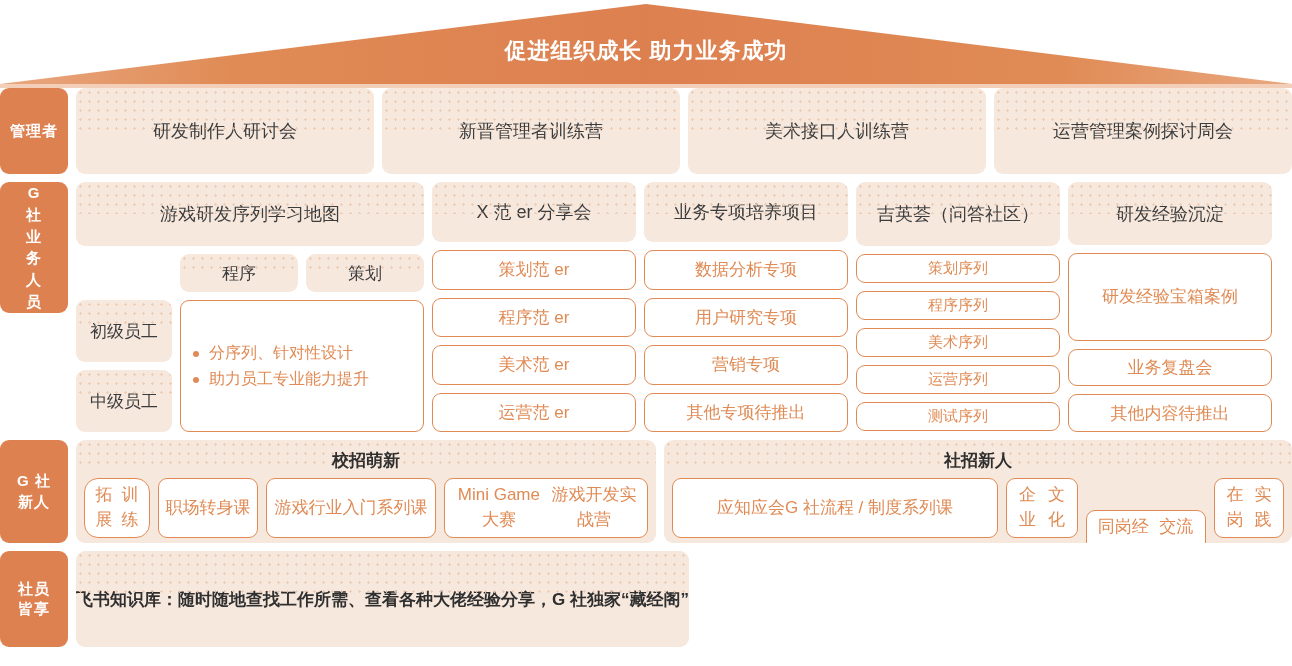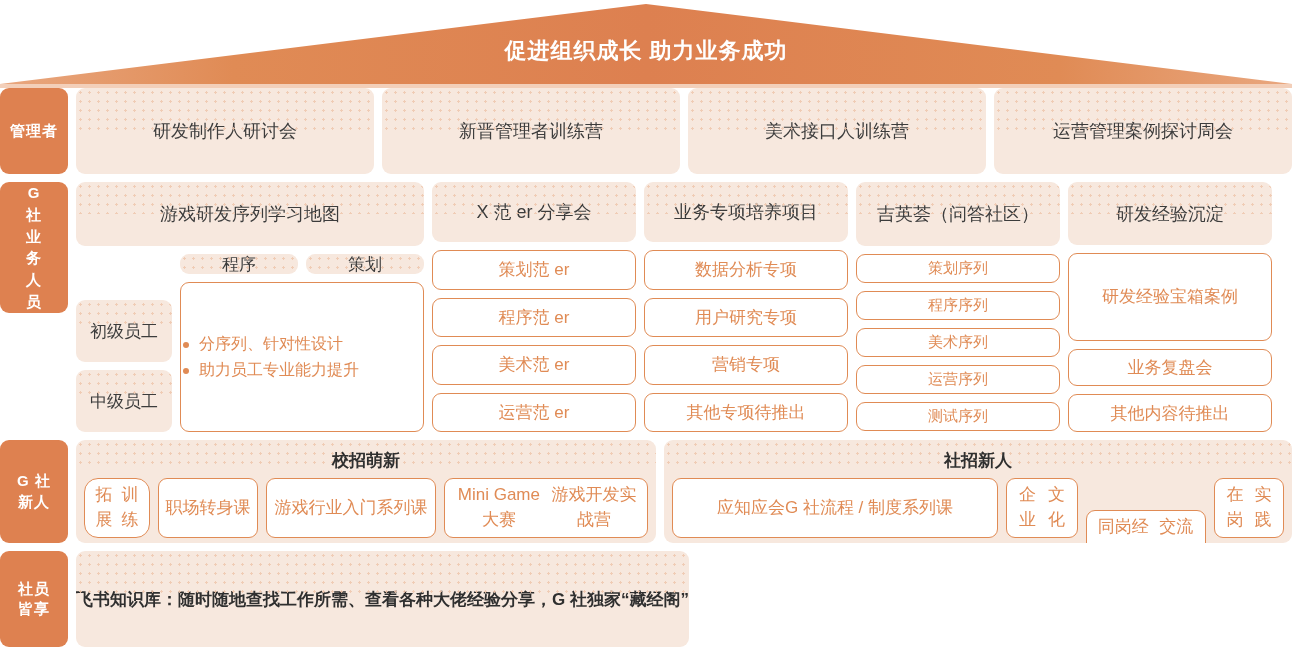--- a/index.html
+++ b/index.html
@@ -101,34 +101,34 @@
     height:62px;border-radius:9px;background:#F7E8DE;
     display:flex;align-items:center;justify-content:center;
     font-size:17px;color:#3c3c3c;position:relative;overflow:hidden;
   }
   .lvlbox::before{
     content:"";position:absolute;left:0;top:0;right:0;height:26px;
     background-image:radial-gradient(#EFC7AE 1px, transparent 1.2px);
     background-size:9px 9px;opacity:.85;
   }
   .seqcol{flex:1 1 auto;display:flex;flex-direction:column;gap:8px;}
-  .seqtabs{display:flex;gap:8px;height:20px;}
+  .seqtabs{display:flex;gap:8px;height:38px;}
   .seqtab{
     flex:1 1 0;border-radius:9px;background:#F7E8DE;
     display:flex;align-items:center;justify-content:center;
     font-size:17px;color:#3c3c3c;position:relative;overflow:hidden;
   }
   .seqtab::before{
     content:"";position:absolute;left:0;top:0;right:0;height:18px;
     background-image:radial-gradient(#EFC7AE 1px, transparent 1.2px);
     background-size:9px 9px;opacity:.85;
   }
   .bullets{
     flex:1 1 auto;border:1.6px solid #E08B55;border-radius:9px;background:#fff;
-    padding:8px 14px 8px 0;box-sizing:border-box;
+    padding:8px 14px 8px 10px;box-sizing:border-box;
     display:flex;flex-direction:column;justify-content:center;
   }
   .bullets ul{margin:0;padding:0 0 0 16px;list-style:none;}
   .bullets li{
     position:relative;color:#E08B55;font-size:16px;line-height:1.62;
     padding-left:2px;
   }
   .bullets li::before{
     content:"";position:absolute;left:-14px;top:11px;
     width:6px;height:6px;border-radius:50%;background:#E08B55;

